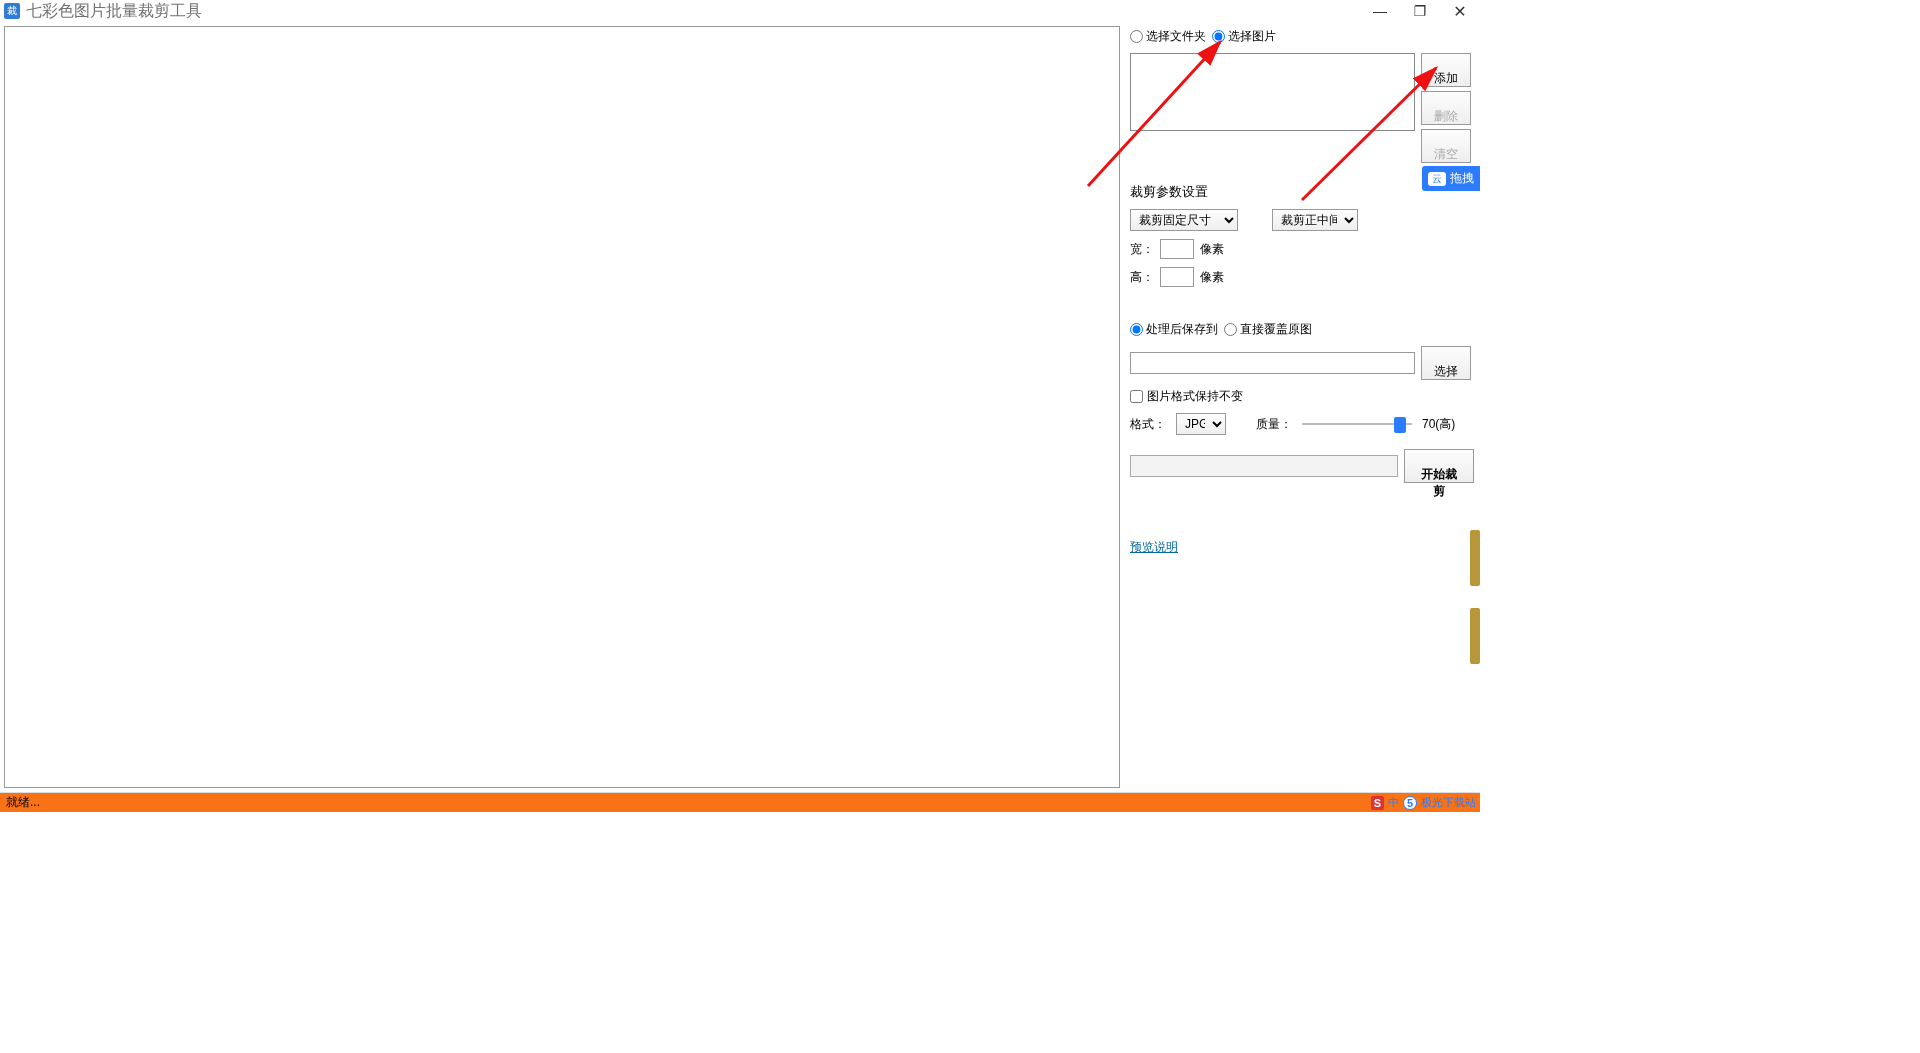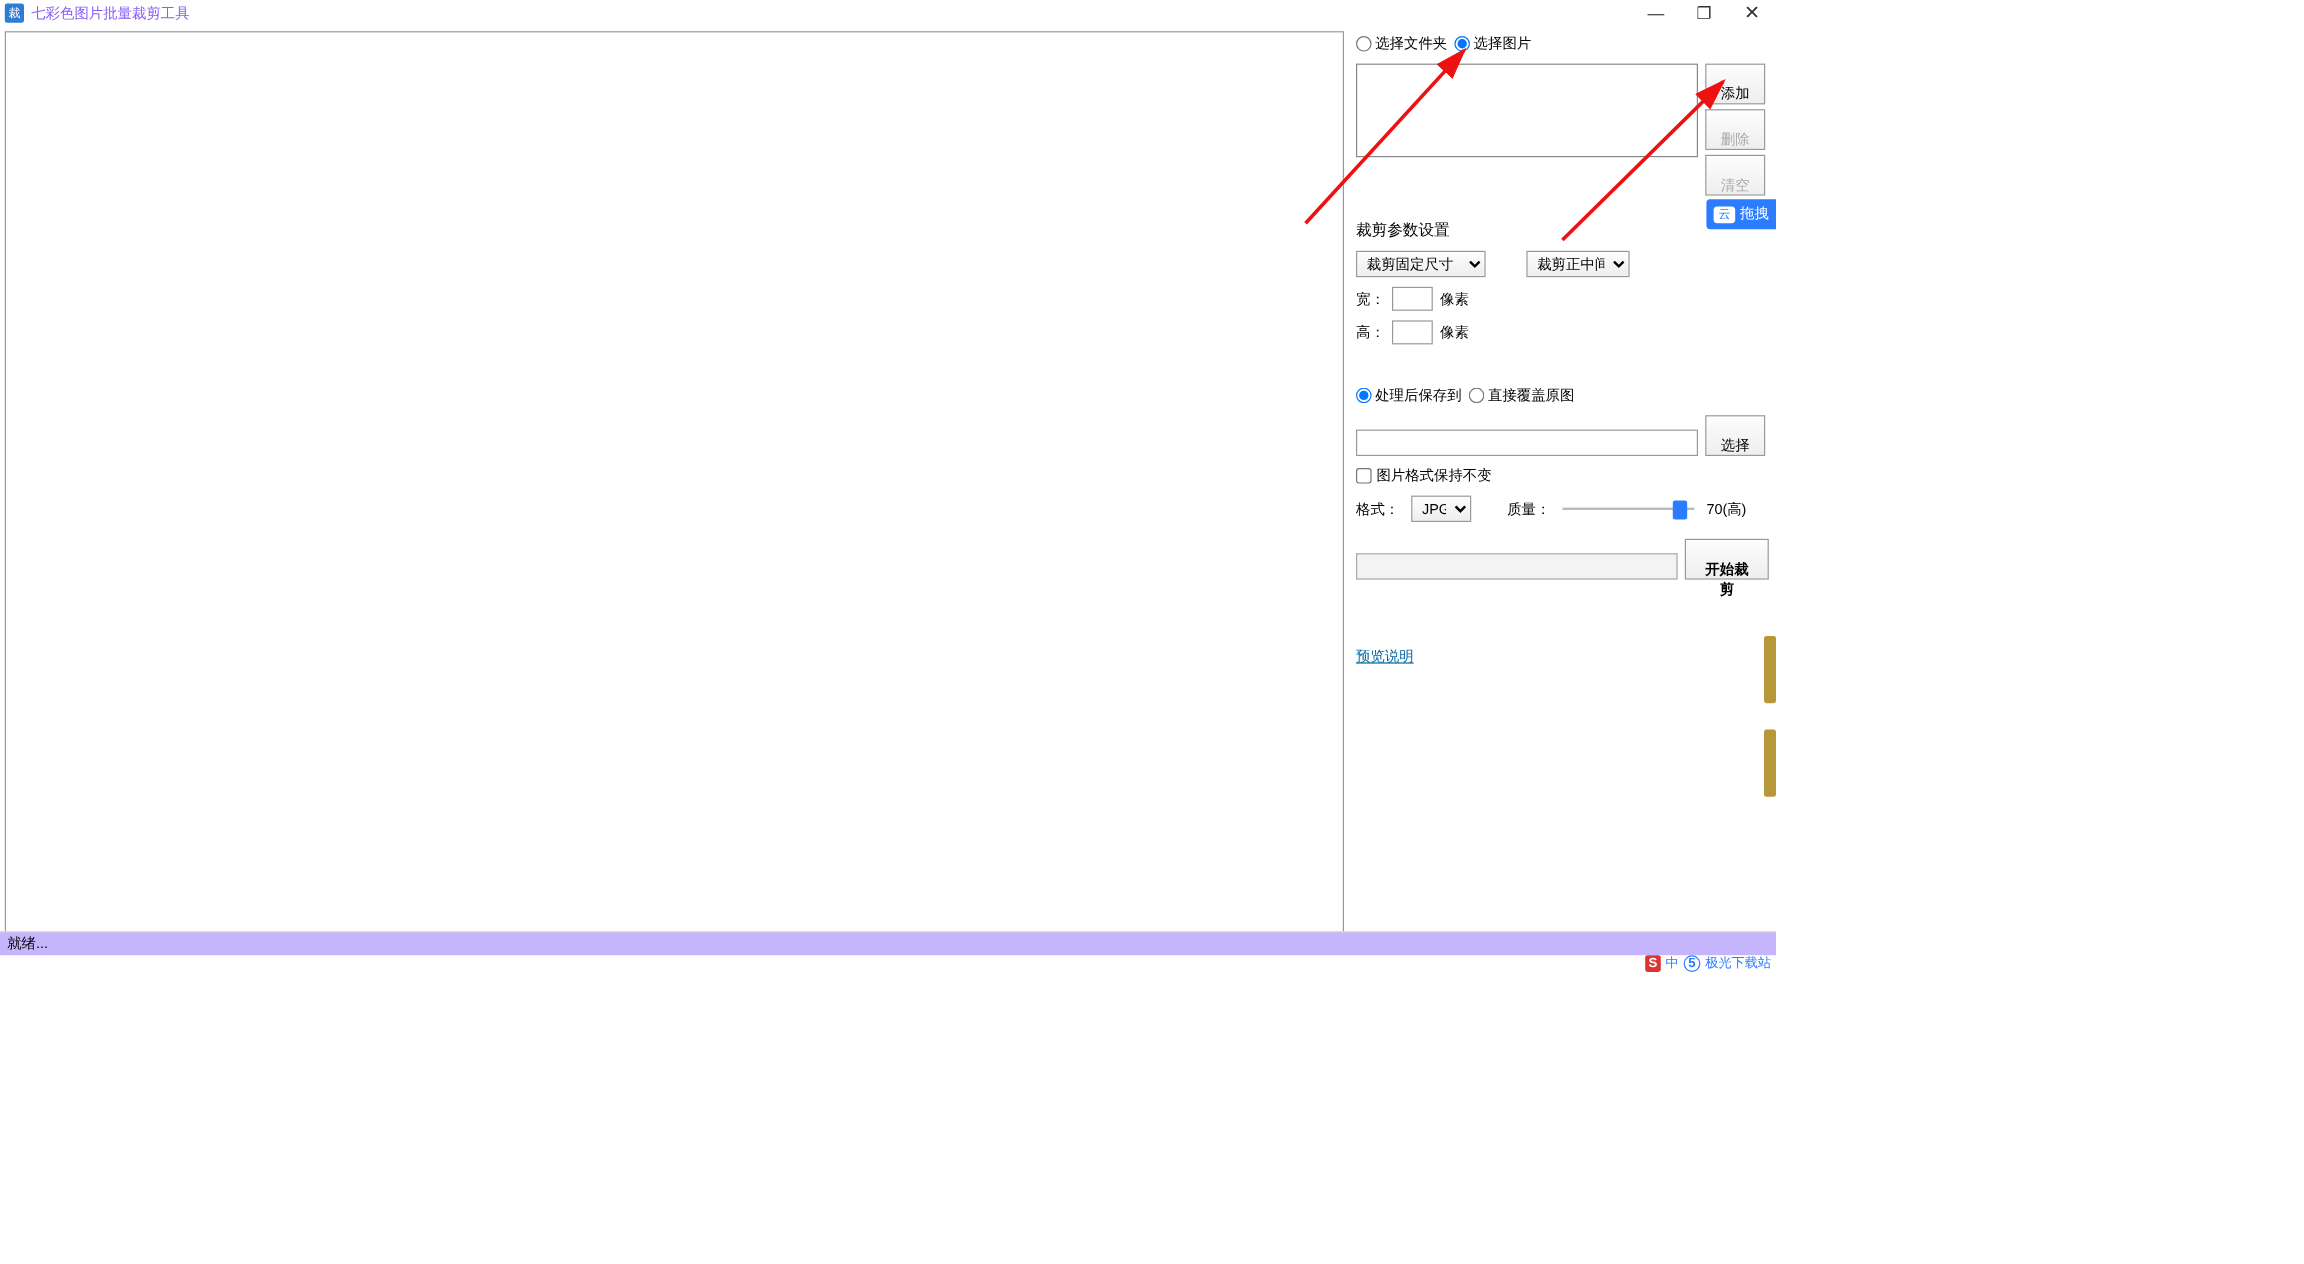--- a/index.html
+++ b/index.html
@@ -22,21 +22,21 @@
 }
 .titlebar .app-icon {
   width: 16px; height: 16px;
   background: #2e7cd6;
   color: #fff;
   display: flex; align-items: center; justify-content: center;
   font-size: 10px;
   margin-right: 6px;
   border-radius: 2px;
 }
-.titlebar .title-text { font-size: 12px; color: #8b5cf6; }
+.titlebar .title-text { font-size: 16px; color: #737373; }
 .titlebar .win-controls {
   position: absolute; right: 0; top: 0;
   display: flex;
 }
 .win-btn {
   width: 40px; height: 22px;
   display: flex; align-items: center; justify-content: center;
   font-size: 14px; color: #333;
   cursor: pointer;
 }
@@ -57,21 +57,21 @@
   margin: 4px 0 4px 4px;
   background: #fff;
 }
 .side-panel {
   width: 360px;
   padding: 6px 6px 6px 10px;
   display: flex;
   flex-direction: column;
   gap: 8px;
 }
-.row { display: flex; align-items: flex-end; gap: 6px; }
+.row { display: flex; align-items: center; gap: 6px; }
 .radio-row label { display: flex; align-items: center; gap: 3px; cursor: pointer; }
 .file-list {
   width: 285px; height: 78px;
   border: 1px solid #888;
   background: #fff;
 }
 .side-btns { display: flex; flex-direction: column; gap: 4px; }
 .btn {
   min-width: 50px; height: 22px;
   border: 1px solid #999;
@@ -127,25 +127,25 @@
   border-radius:2px;
 }
 .progress-box {
   width: 270px; height: 22px;
   border: 1px solid #aaa;
   background: #f3f3f3;
 }
 .link { color: #0369a1; text-decoration: underline; cursor:pointer; }
 .preview-link { margin-top: 48px; }
 .statusbar {
-  position: absolute; bottom: 16px; left: 0; right: 0;
+  position: absolute; bottom: 0; left: 0; right: 0;
   height: 20px;
   display:flex; align-items:center;
   padding: 0 6px;
-  background: #c4b5fd;
+  background: #f97316;
   border-top: 1px solid #ddd;
   font-size: 12px;
 }
 .watermark {
   position: absolute; bottom: 2px; right: 4px;
   display:flex; align-items:center; gap:4px;
   font-size: 11px; color: #2b7cff;
 }
 .watermark .bug {
   width:14px;height:14px;border-radius:50%;

